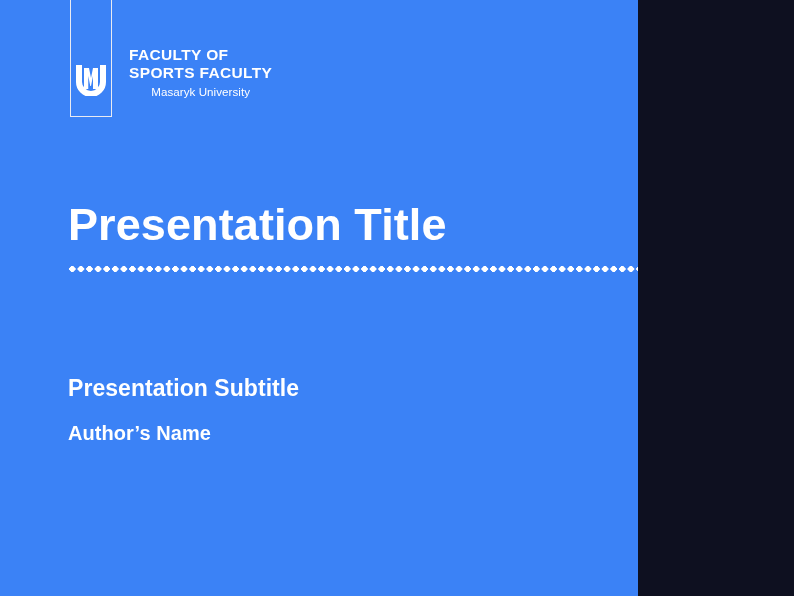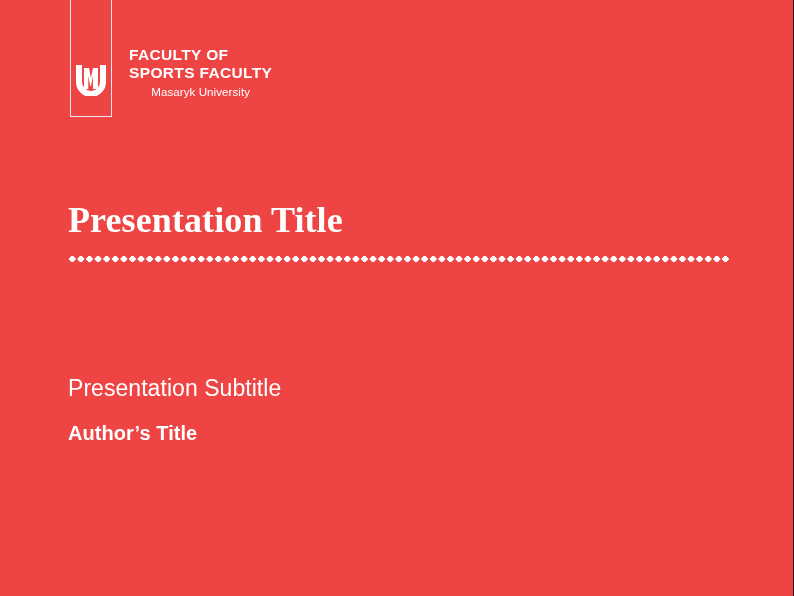--- a/index.html
+++ b/index.html
@@ -7,24 +7,24 @@
     margin: 0;
     padding: 0;
   }
   body {
     background: #0e1020;
     font-family: "Liberation Sans", sans-serif;
   }
 
   .slide {
     position: relative;
-    width: 793px;
+    width: 638px;
     height: 596px;
     overflow: hidden;
-    background: #ef4444;
+    background: #3b82f6;
     -webkit-font-smoothing: antialiased;
   }
 
   
   .logo-lockup {
     position: absolute;
     left: 70px;
     top: -14px;
     display: flex;
     align-items: flex-start;
@@ -76,27 +76,26 @@
 
   
   .title-block {
     position: absolute;
     left: 68px;
     top: 200px;
     width: 680px;
   }
   .slide-title {
     color: #ffffff;
-    font-size: 36px;
+    font-size: 45px;
     font-weight: bold;
     letter-spacing: 0.1px;
     line-height: 1.12;
     margin: 0;
     white-space: nowrap;
-    font-family: Liberation Serif, serif;
   }
 
   .dot-rule {
     margin-top: 16px;
     width: 661px;
     height: 6px;
     background-image: radial-gradient(circle closest-side, #ffffff 99%, rgba(255,255,255,0) 100%);
     background-size: 8.6px 6px;
     background-repeat: repeat-x;
     background-position: 0 50%;
@@ -105,21 +104,21 @@
   
   .subtitle-block {
     position: absolute;
     left: 68px;
     top: 375px;
     width: 680px;
   }
   .slide-subtitle {
     color: #ffffff;
     font-size: 23px;
-    font-weight: normal;
+    font-weight: bold;
     letter-spacing: 0.05px;
     line-height: 1.15;
     margin: 0;
     white-space: nowrap;
   }
   .slide-author {
     color: #ffffff;
     font-size: 20px;
     font-weight: bold;
     letter-spacing: 0.05px;
@@ -156,16 +155,16 @@
 
   </div>
 
   <div class="title-block">
     <h1 class="slide-title">Presentation Title</h1>
     <div class="dot-rule"></div>
   </div>
 
   <div class="subtitle-block">
     <h2 class="slide-subtitle">Presentation Subtitle</h2>
-    <p class="slide-author">Author’s Title</p>
+    <p class="slide-author">Author’s Name</p>
   </div>
 
 </div>
 
 </body></html>

